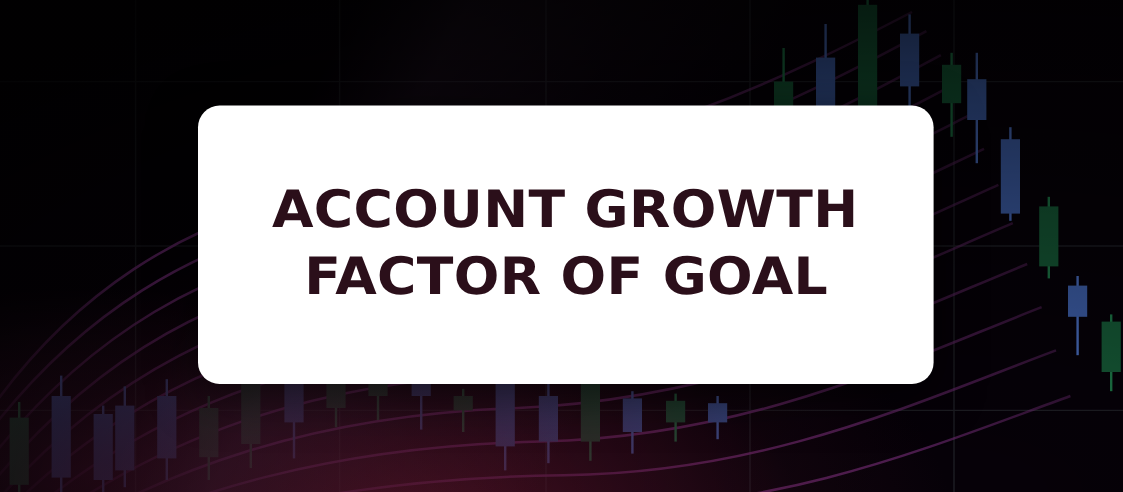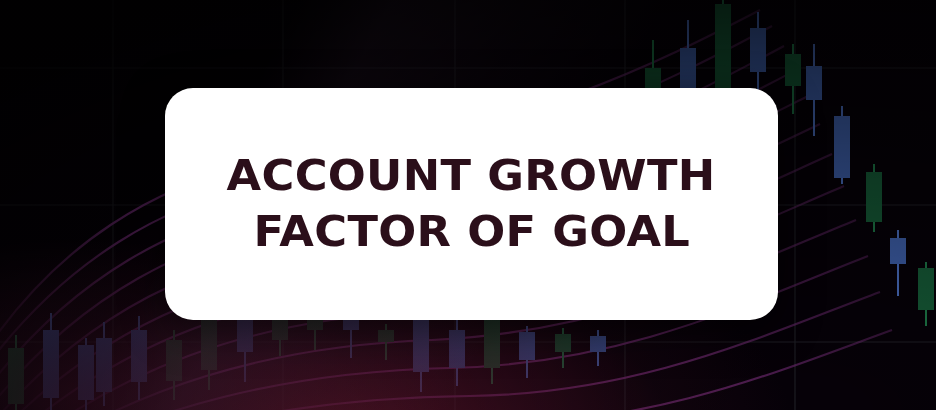--- a/index.html
+++ b/index.html
@@ -58,21 +58,21 @@
   }
 
   
   #card {
     position: absolute;
     left: 165px;
     top: 88px;
     width: 613px;
     height: 232px;
     background: #ffffff;
-    border-radius: 28px;
+    border-radius: 18px;
     box-shadow: 0 10px 40px rgba(0,0,0,0.55);
     display: flex;
     flex-direction: column;
     align-items: center;
     justify-content: center;
     z-index: 40;
   }
 
   .headline {
     color: #2b0f1a;

